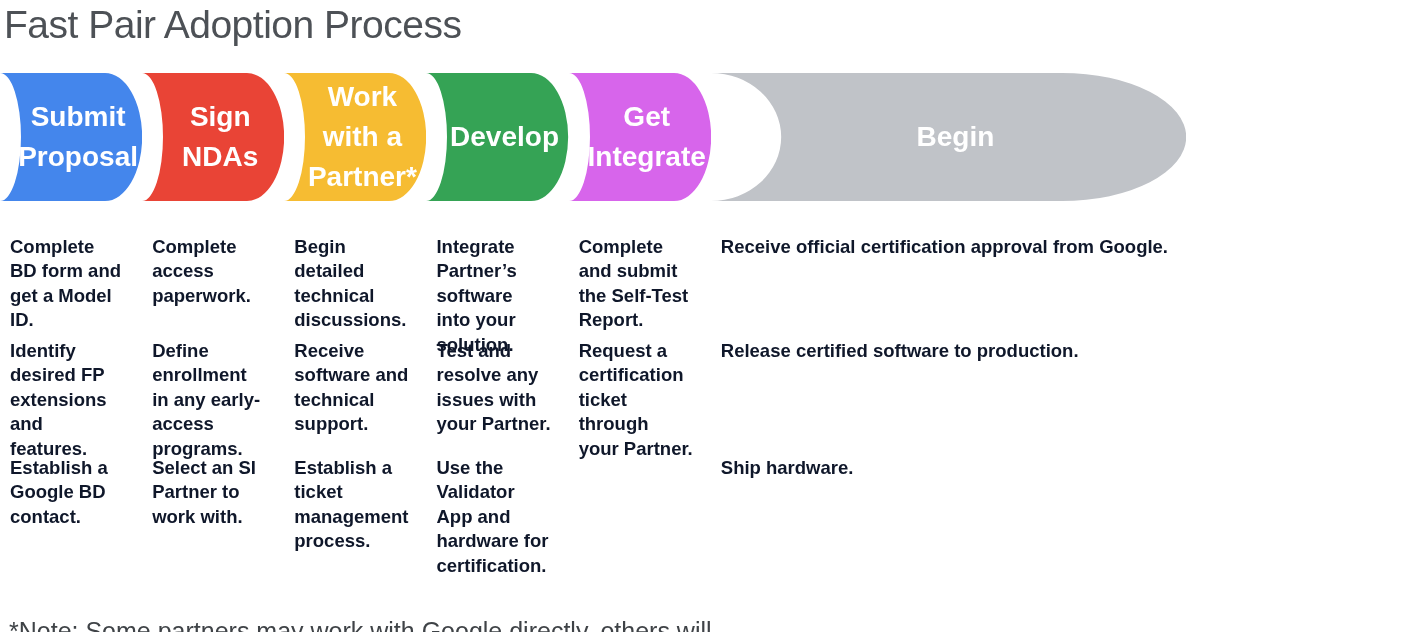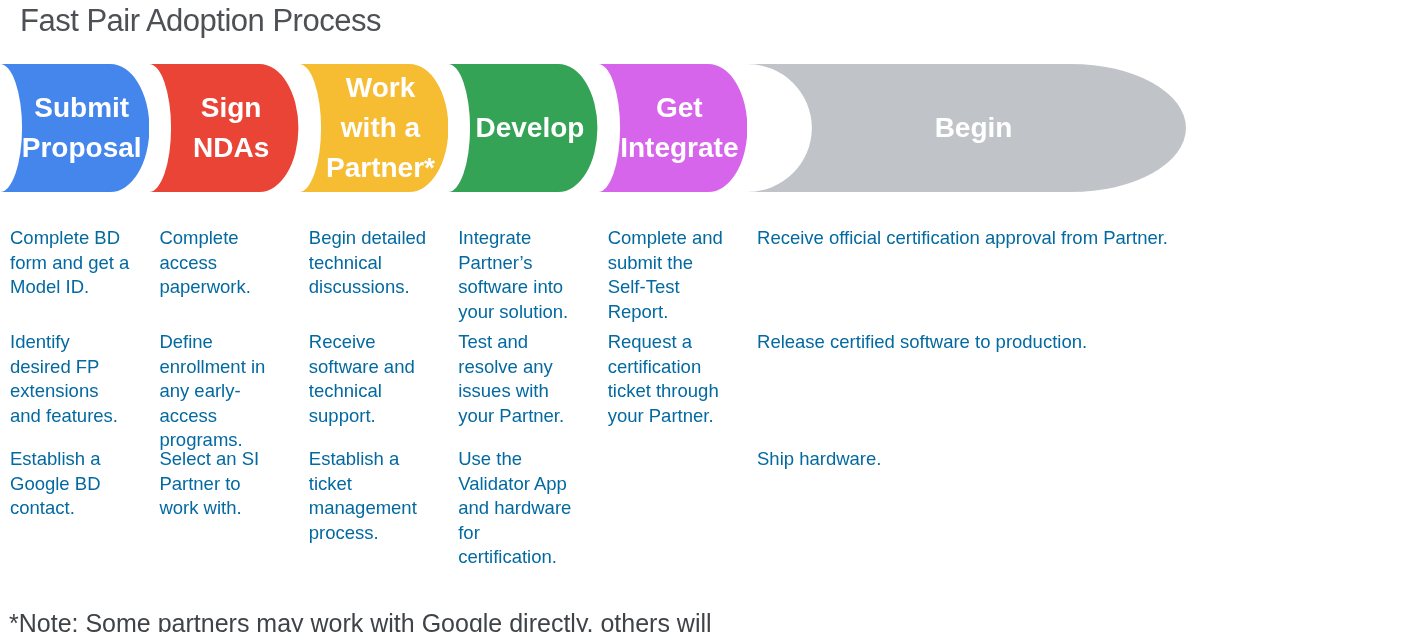--- a/index.html
+++ b/index.html
@@ -2,22 +2,22 @@
 <html><head>
 <meta charset="utf-8">
 <style>
   html,body{margin:0;padding:0;background:#ffffff;}
   body{
     width:1423px;height:632px;position:relative;overflow:hidden;
     font-family:"Liberation Sans","DejaVu Sans",sans-serif;
     -webkit-font-smoothing:antialiased;
   }
   .page-title{
-    margin:0;padding:4px 0 0 20px;
-    font-size:31px;font-weight:400;letter-spacing:-0.5px;
+    margin:0;padding:4px 0 0 4px;
+    font-size:39px;font-weight:400;letter-spacing:-0.5px;
     color:#4d5156;line-height:1.1;
   }
   .stages-grid{
     margin-top:26px;
     display:grid;
     grid-template-columns:repeat(5,1fr);
     grid-template-rows:128px 104px 117px auto;
     width:1186px;
   }
   .pill-cell{position:relative;grid-row:1;}
@@ -26,21 +26,22 @@
     position:absolute;top:0;left:0;right:0;bottom:0;
     display:flex;align-items:center;justify-content:center;
     text-align:center;
     color:#ffffff;font-size:28px;font-weight:700;
     line-height:1.42;white-space:pre-line;
     padding-left:14px;
   }
   .step-cell{
     padding:34px 18px 0 10px;
     font-size:18.5px;line-height:24.5px;
-    color:#0369a1;
+    color:#0f172a;
+    font-weight:bold;
   }
   .diagram-note{
     margin:40px 0 0 9px;
     max-width:705px;
     font-size:25px;line-height:26px;
     color:#3f4347;
   }
 </style>
 </head>
 <body>
@@ -89,21 +90,21 @@
       <path d="M0,0 L175,0 A62,64 0 0 1 237,64 A62,64 0 0 1 175,128 L0,128 A35,64 0 0 0 0,0 Z" fill="#C0C3C8"></path>
     </svg>
     <div class="pill-label">Begin</div>
   </div>
 
   <div class="step-cell" style="grid-column:1;grid-row:2">Complete BD form and get a Model ID.</div>
   <div class="step-cell" style="grid-column:2;grid-row:2">Complete access paperwork.</div>
   <div class="step-cell" style="grid-column:3;grid-row:2">Begin detailed technical discussions.</div>
   <div class="step-cell" style="grid-column:5;grid-row:2">Complete and submit the Self-Test Report.</div>
   <div class="step-cell" style="grid-column:4;grid-row:2">Integrate Partner’s software into your solution.</div>
-  <div class="step-cell" style="grid-column:6;grid-row:2">Receive official certification approval from Partner.</div>
+  <div class="step-cell" style="grid-column:6;grid-row:2">Receive official certification approval from Google.</div>
 
   <div class="step-cell" style="grid-column:1;grid-row:3">Identify desired FP extensions and features.</div>
   <div class="step-cell" style="grid-column:2;grid-row:3">Define enrollment in any early-access programs.</div>
   <div class="step-cell" style="grid-column:3;grid-row:3">Receive software and technical support.</div>
   <div class="step-cell" style="grid-column:5;grid-row:3">Request a certification ticket through your Partner.</div>
   <div class="step-cell" style="grid-column:4;grid-row:3">Test and resolve any issues with your Partner.</div>
   <div class="step-cell" style="grid-column:6;grid-row:3">Release certified software to production.</div>
 
   <div class="step-cell" style="grid-column:1;grid-row:4">Establish a Google BD contact.</div>
   <div class="step-cell" style="grid-column:2;grid-row:4">Select an SI Partner to work with.</div>

